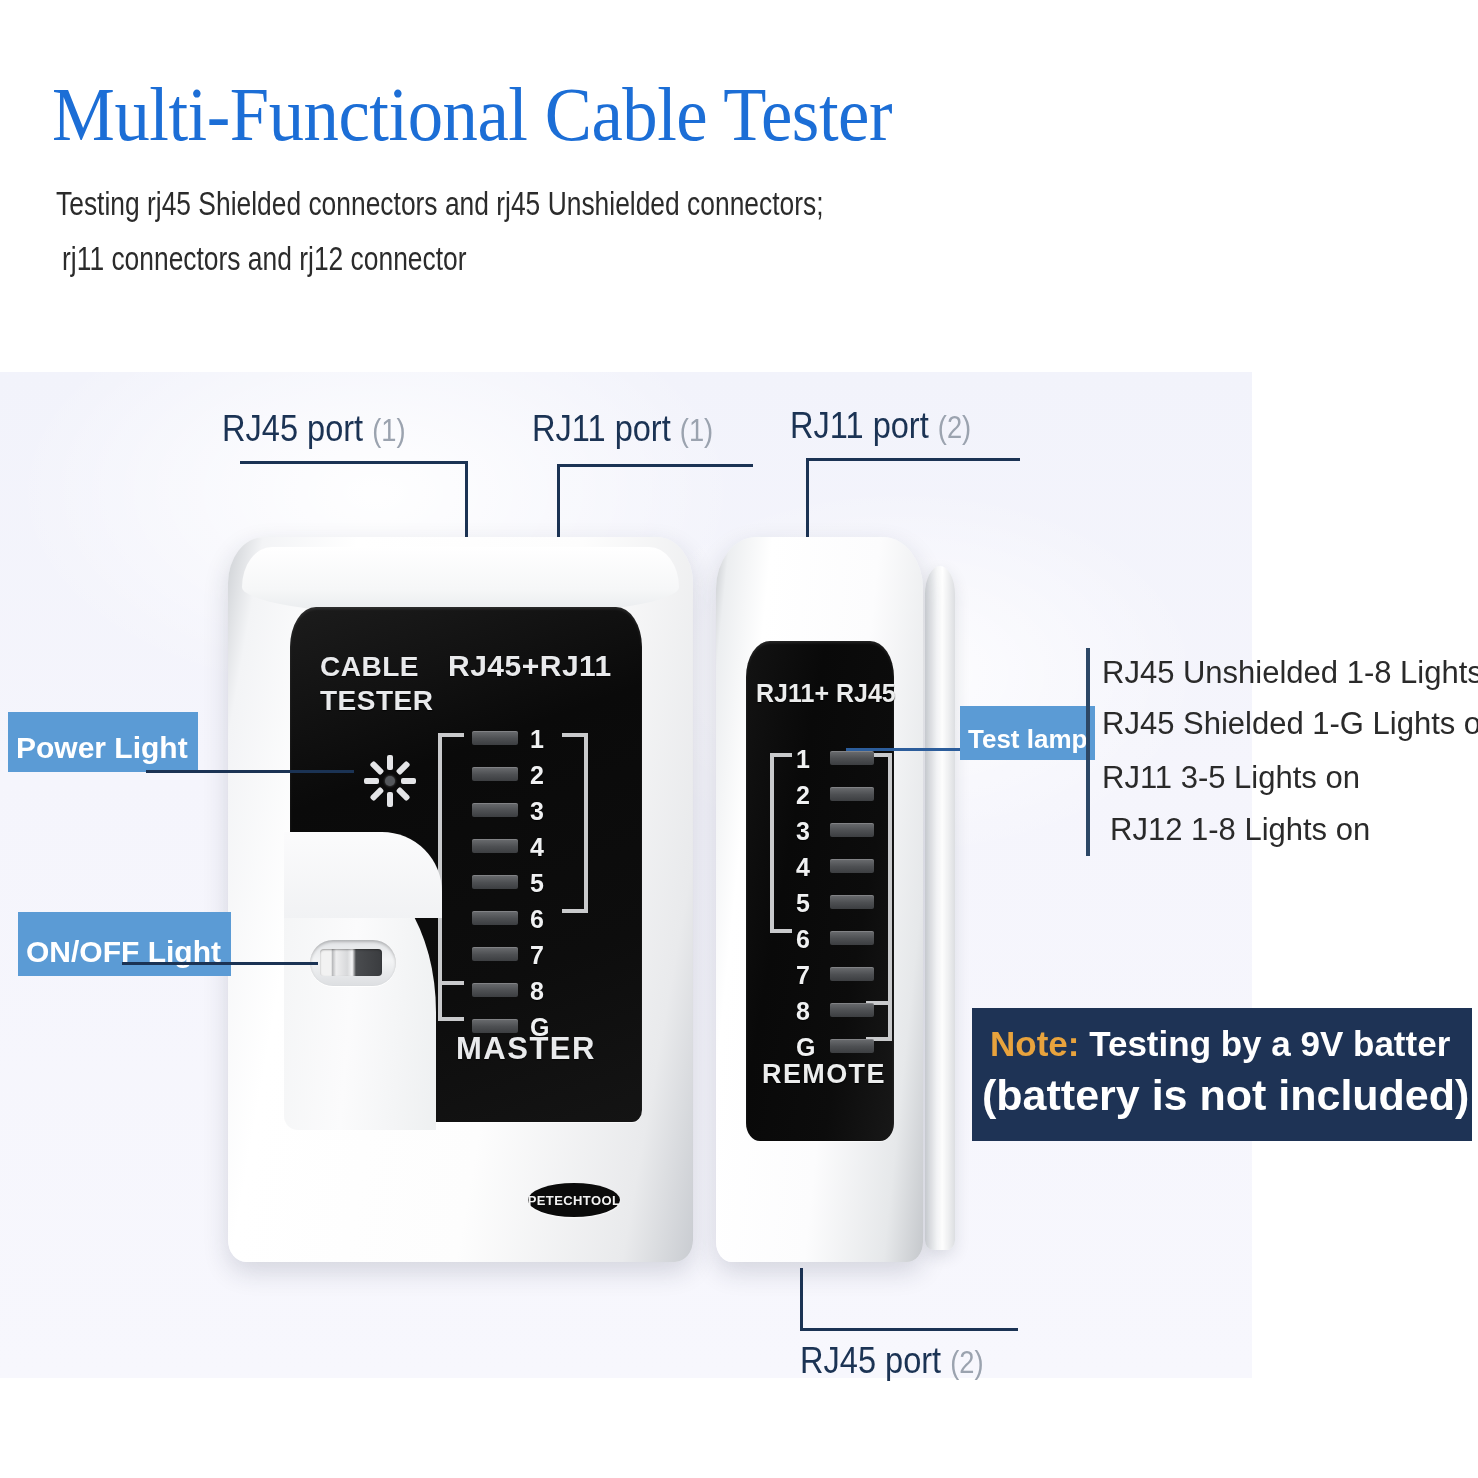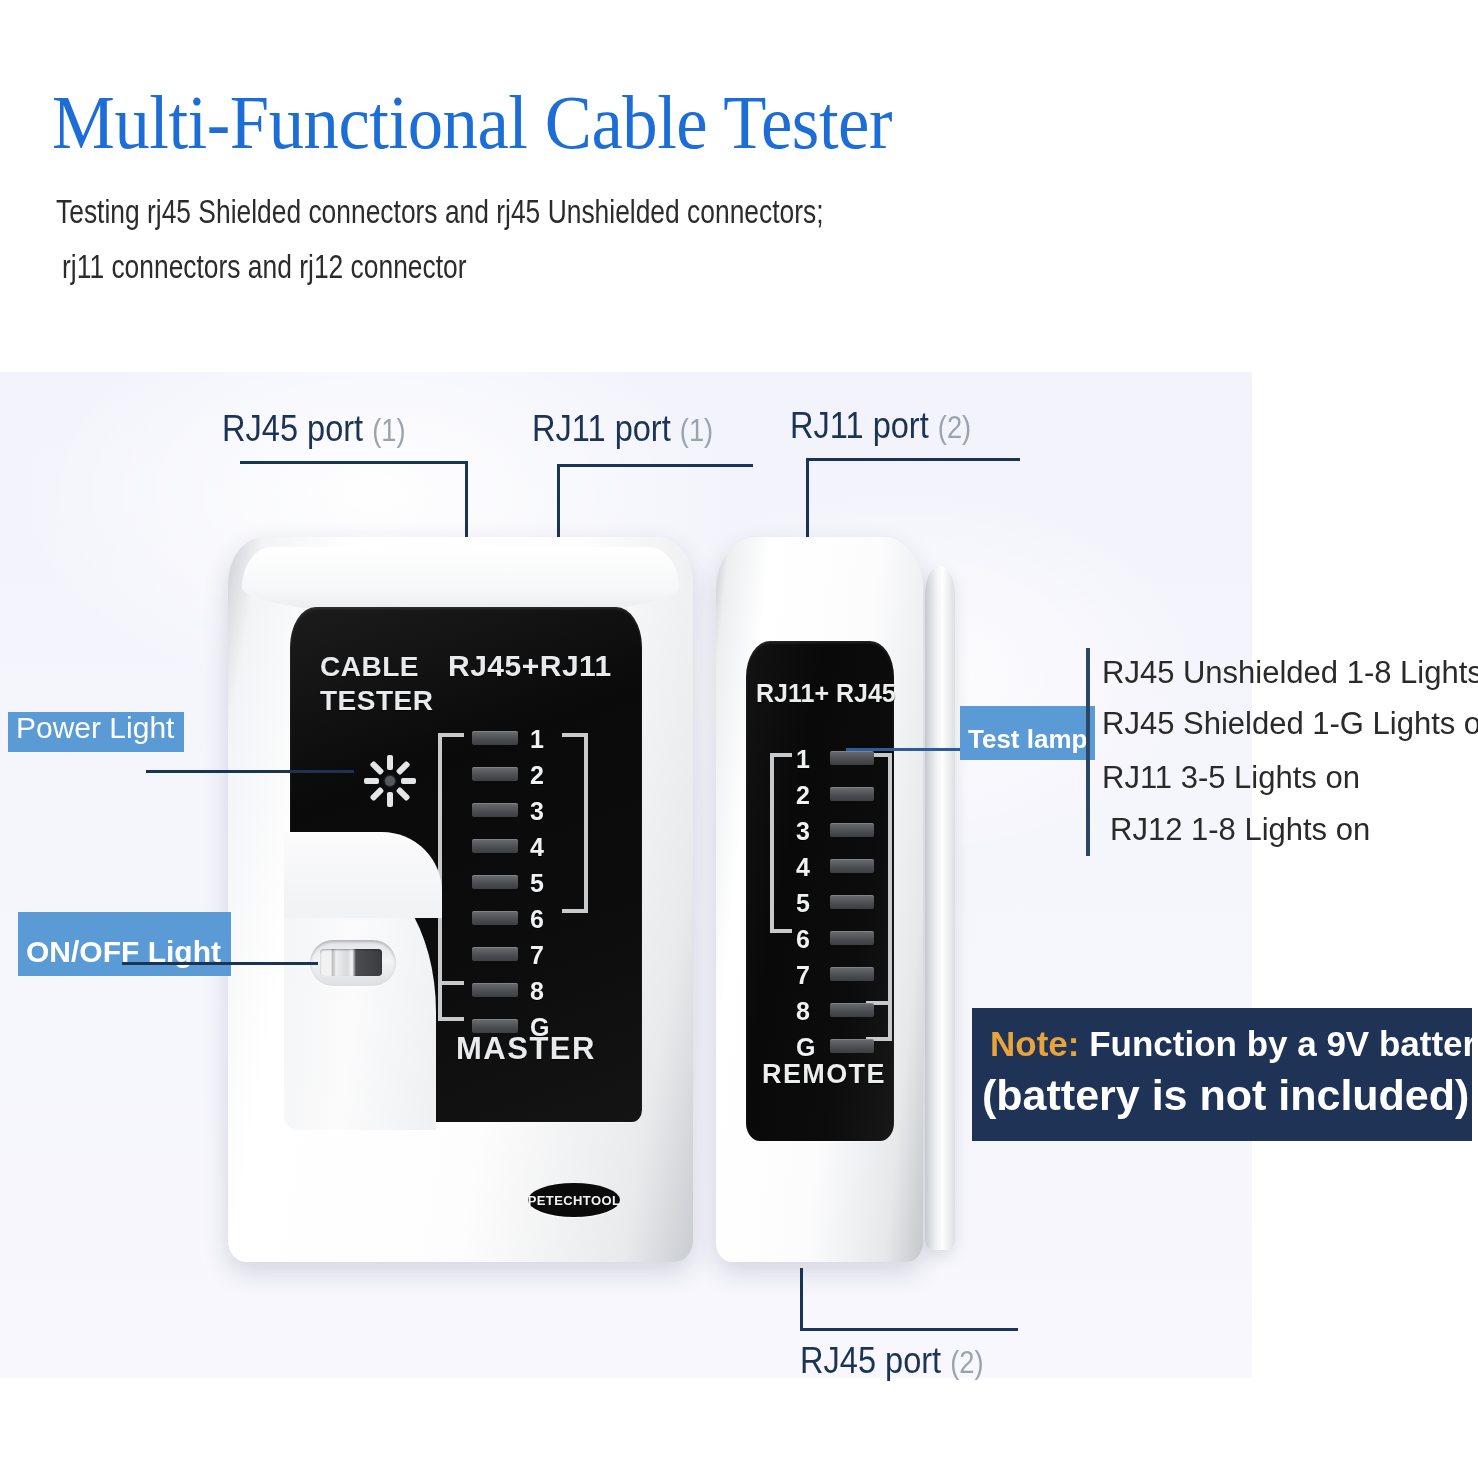--- a/index.html
+++ b/index.html
@@ -11,21 +11,21 @@
   body {
     width: 1478px;
     height: 1478px;
     position: relative;
     overflow: hidden;
     font-family: "Liberation Sans", sans-serif;
     -webkit-font-smoothing: antialiased;
   }
 
   
-  #header { position: absolute; left: 0; top: 12px; width: 1478px; height: 372px; }
+  #header { position: absolute; left: 0; top: 4px; width: 1478px; height: 372px; }
   #main-title {
     position: absolute;
     left: 52px; top: 72px;
     font-family: "Liberation Serif", serif;
     font-size: 76px;
     font-weight: 400;
     letter-spacing: -0.5px;
     color: #1c6ed6;
     white-space: nowrap;
     line-height: 1;
@@ -282,23 +282,23 @@
   .blue-badge {
     position: absolute;
     background: #5b9bd5;
     color: #ffffff;
     font-family: "Liberation Sans", sans-serif;
     white-space: nowrap;
     line-height: 1;
   }
   #badge-power {
     left: 8px; top: 712px;
-    padding: 1px 10px 9px 8px;
+    padding: 21px 10px 9px 8px;
     font-size: 30px;
-    font-weight: normal;
+    font-weight: bold;
   }
   #badge-onoff {
     left: 18px; top: 912px;
     padding: 25px 10px 9px 8px;
     font-size: 30px;
     font-weight: bold;
   }
   #badge-testlamp {
     left: 960px; top: 706px;
     padding: 20px 8px 8px 8px;
@@ -545,16 +545,16 @@
 <div class="lead lead-h" style="left:846px; top:748px; width:114px; background:#2c5d9b;"></div>
 
 <div id="spec-divider"></div>
 <div class="spec-line" id="spec-1">RJ45 Unshielded 1-8 Lights on</div>
 <div class="spec-line" id="spec-2">RJ45 Shielded 1-G Lights on</div>
 <div class="spec-line" id="spec-3">RJ11 3-5 Lights on</div>
 <div class="spec-line" id="spec-4">RJ12 1-8 Lights on</div>
 
 <div id="note-box">
   <div id="note-line-1">
-    <span id="note-label">Note:</span><span> Function by a 9V batter</span>
+    <span id="note-label">Note:</span><span> Testing by a 9V batter</span>
   </div>
   <div id="note-line-2">(battery is not included)</div>
 </div>
 
 </body></html>

